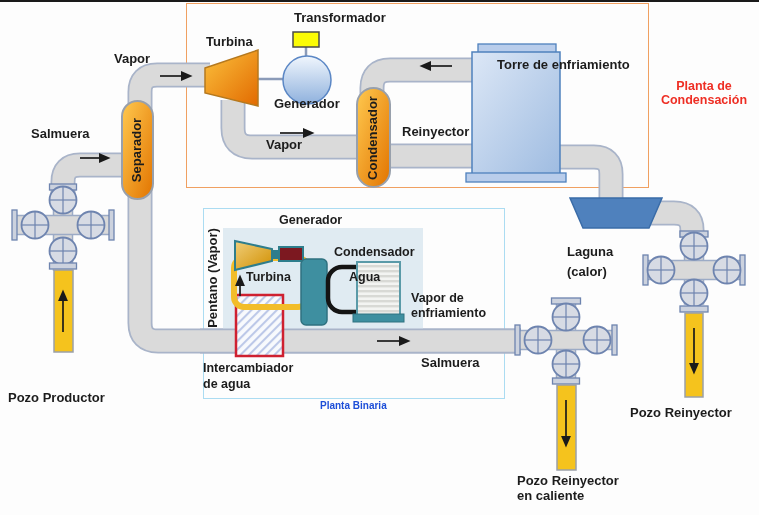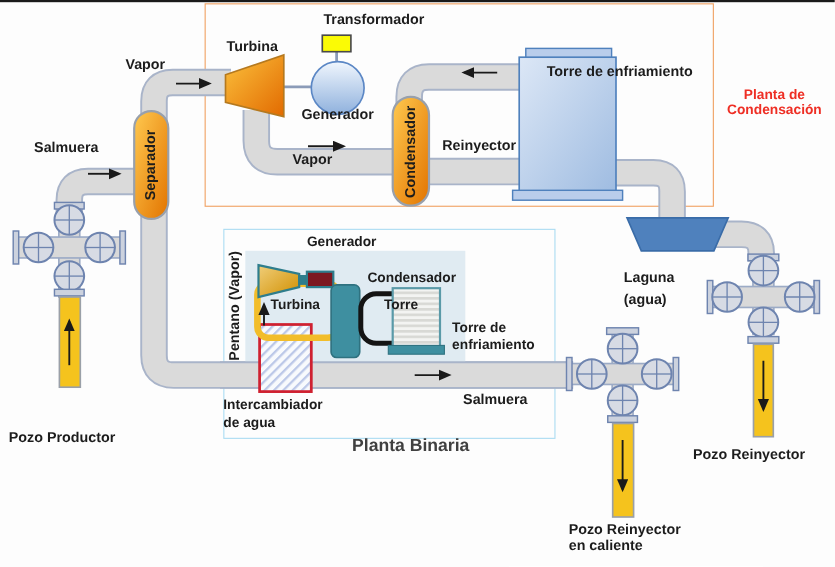--- a/index.html
+++ b/index.html
@@ -9,21 +9,21 @@
   }
   .lbl{position:absolute;font-size:13px;line-height:14px;white-space:nowrap;}
   .lbl.small{font-size:12.5px;}
   .rot{transform:rotate(-90deg);text-align:center;white-space:nowrap;}
   .topline{position:absolute;left:0;top:0;width:759px;height:2px;background:#1a1a1a;}
   .cond-box{position:absolute;left:186px;top:3px;width:461px;height:183px;
     border:1.5px solid #f0a061;}
   .bin-box{position:absolute;left:203px;top:208px;width:300px;height:189px;
     border:1.2px solid #abdcf2;}
   .red-title{color:#ee2e24;text-align:center;font-size:12.5px;line-height:14px;}
-  .blue-title{color:#404040;font-size:16px;}
+  .blue-title{color:#1d4ed8;font-size:10px;}
   .center{text-align:left;}
   svg{position:absolute;left:0;top:0;}
   .pipe-o{fill:none;stroke:#a9b4c9;stroke-width:25;}
   .pipe-i{fill:none;stroke:#dadada;stroke-width:21.5;}
   .wh-pipe{fill:#d9d9d9;stroke:#9cabc6;stroke-width:1.5;}
   .flange{fill:#ccd2de;stroke:#6e84af;stroke-width:1.3;}
   .arr{stroke:#1a1a1a;stroke-width:1.7;fill:none;marker-end:url(#ah);}
   .shaft{stroke:#8b9bb8;stroke-width:2.5;}
 </style>
 </head>
@@ -201,38 +201,38 @@
   <div class="lbl" style="left:266px;top:138px;">Vapor</div>
   <div class="lbl rot" style="left:318px;top:131px;width:110px;">Condensador</div>
   <div class="lbl" style="left:497px;top:26px;margin-top:32px;">Torre de enfriamiento</div>
   <div class="lbl" style="left:402px;top:125px;">Reinyector</div>
   <div class="lbl red-title" style="left:650px;top:79px;width:108px;">
     <div>Planta de</div>
     <div>Condensación</div>
   </div>
   <div class="lbl" style="left:567px;top:226px;line-height:20px;margin-top:16px;">
     <div>Laguna</div>
-    <div>(agua)</div>
+    <div>(calor)</div>
   </div>
   <div class="lbl" style="left:8px;top:353px;margin-top:38px;">Pozo Productor</div>
   <div class="lbl center" style="left:517px;top:473px;width:130px;line-height:15px;">
     <div>Pozo Reinyector</div>
     <div>en caliente</div>
   </div>
   <div class="lbl center" style="left:630px;top:406px;width:130px;line-height:14px;">
     <div>Pozo Reinyector</div>
   </div>
 
   <div class="lbl small" style="left:279px;top:213px;">Generador</div>
   <div class="lbl rot" style="left:158px;top:271px;width:110px;">Pentano (Vapor)</div>
   <div class="lbl small" style="left:246px;top:270px;">Turbina</div>
   <div class="lbl small" style="left:334px;top:245px;">Condensador</div>
-  <div class="lbl small" style="left:349px;top:270px;">Torre</div>
+  <div class="lbl small" style="left:349px;top:270px;">Agua</div>
   <div class="lbl small" style="left:411px;top:291px;line-height:14.5px;">
-    <div>Torre de</div>
+    <div>Vapor de</div>
     <div>enfriamiento</div>
   </div>
   <div class="lbl small center" style="left:203px;top:361px;width:120px;line-height:15.5px;">
     <div>Intercambiador</div>
     <div>de agua</div>
   </div>
   <div class="lbl" style="left:421px;top:356px;">Salmuera</div>
   <div class="lbl blue-title" style="left:320px;top:399px;">Planta Binaria</div>
 
 </div>

